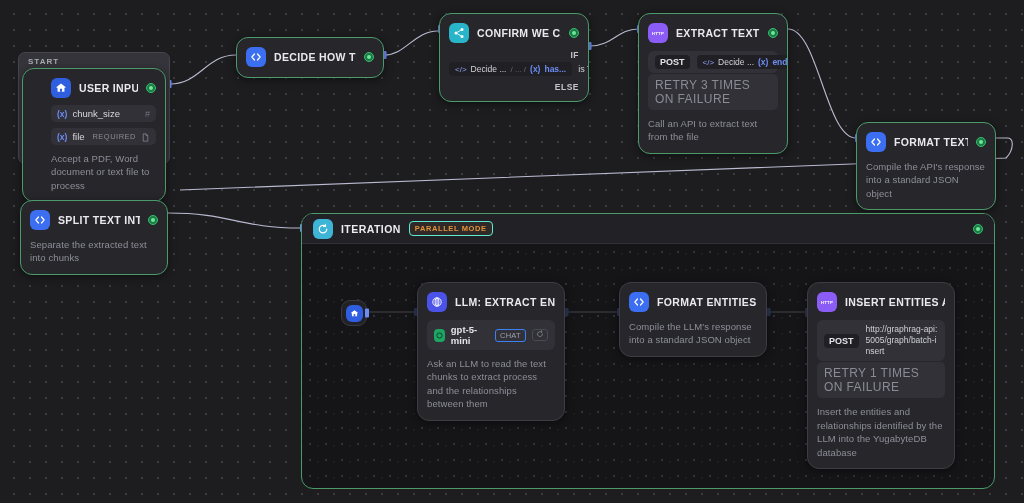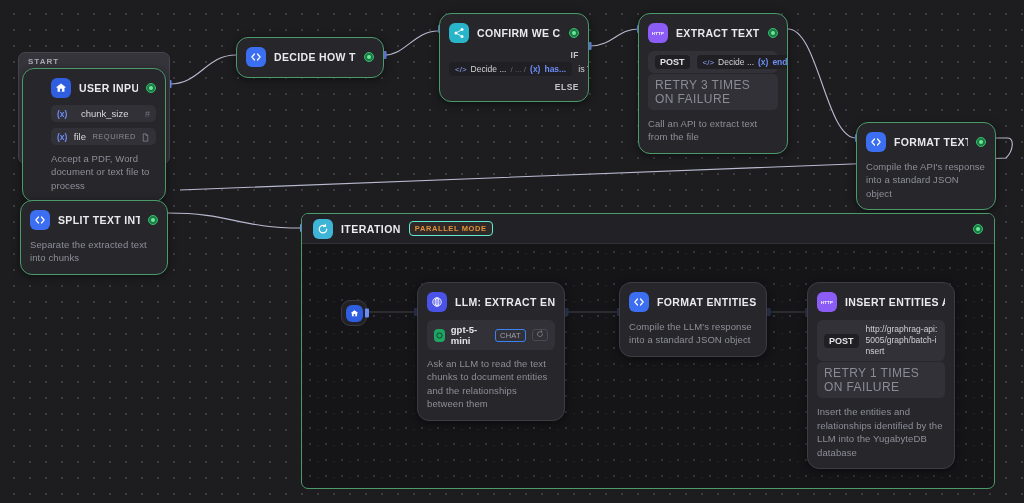--- a/index.html
+++ b/index.html
@@ -80,21 +80,21 @@
     font-size: 8px; font-weight: bold; color: #a9a9b4; letter-spacing: 1px;
   }
 
   
   .var-row {
     display: flex; align-items: center; gap: 5px;
     background: #313137; border-radius: 5px;
     height: 17px; padding: 0 6px; margin-top: 6px;
   }
   .var-x { font-size: 8.5px; color: #6d8df5; font-weight: bold; }
-  .var-name { font-size: 9.5px; color: #d8d8de; flex: 1; text-align: center; }
+  .var-name { font-size: 9.5px; color: #d8d8de; flex: 1; }
   .var-req { font-size: 7.5px; color: #8b8b95; letter-spacing: .5px; }
   .var-type { font-size: 9px; color: #72727c; margin-left: 3px; }
 
   
   .retry-pill {
     background: #313137; border-radius: 5px;
     font-size: 12px; color: #8b8b95; letter-spacing: .4px;
     padding: 4px 7px; margin-top: 1px;
   }
   .api-row {
@@ -143,21 +143,21 @@
     letter-spacing: .5px; text-align: right;
   }
   .cond-line { display: flex; align-items: center; gap: 6px; margin-top: 2px; }
   .cond-op { font-size: 9px; color: #d2d2d8; white-space: nowrap; }
 
   
   .iter-box {
     position: absolute;
     background: rgba(18,18,21,.72);
     border: 1px solid #4a9a6a;
-    border-radius: 7px;
+    border-radius: 12px;
     overflow: hidden;
   }
   .iter-head {
     display: flex; align-items: center; gap: 8px;
     height: 30px; padding: 0 11px;
     background: #222226;
     border-bottom: 1px solid #303038;
   }
   .iter-title { font-size: 10.5px; font-weight: bold; color: #ececf1; letter-spacing: .45px; }
   .iter-mode {
@@ -412,21 +412,21 @@
           <span class="model-name">gpt-5-mini</span>
           <span class="model-badge">CHAT</span>
           <span class="model-sync">
             <svg width="8" height="8" viewBox="0 0 16 16" fill="none" stroke="#8b8b95" stroke-width="1.6" stroke-linecap="round">
               <path d="M13 8 A5 5 0 1 1 11 4.2"></path>
                 <path d="M11.2 1.6 L11.4 4.4"></path>
             </svg>
           </span>
         </div>
 
-        <div class="node-desc">Ask an LLM to read the text chunks to document entities and the relationships between them</div>
+        <div class="node-desc">Ask an LLM to read the text chunks to extract process and the relationships between them</div>
       </div>
 
       <div class="node" style="left:317px; top:38px; width:148px;">
         <div class="node-head">
           <div class="nicon ic-code">
             <svg width="12" height="12" viewBox="0 0 16 16" fill="none" stroke="#fff" stroke-width="1.6" stroke-linecap="round" stroke-linejoin="round">
               <path d="M6 4 L2.5 8 L6 12"></path>
                 <path d="M10 4 L13.5 8 L10 12"></path>
             </svg>
           </div>

